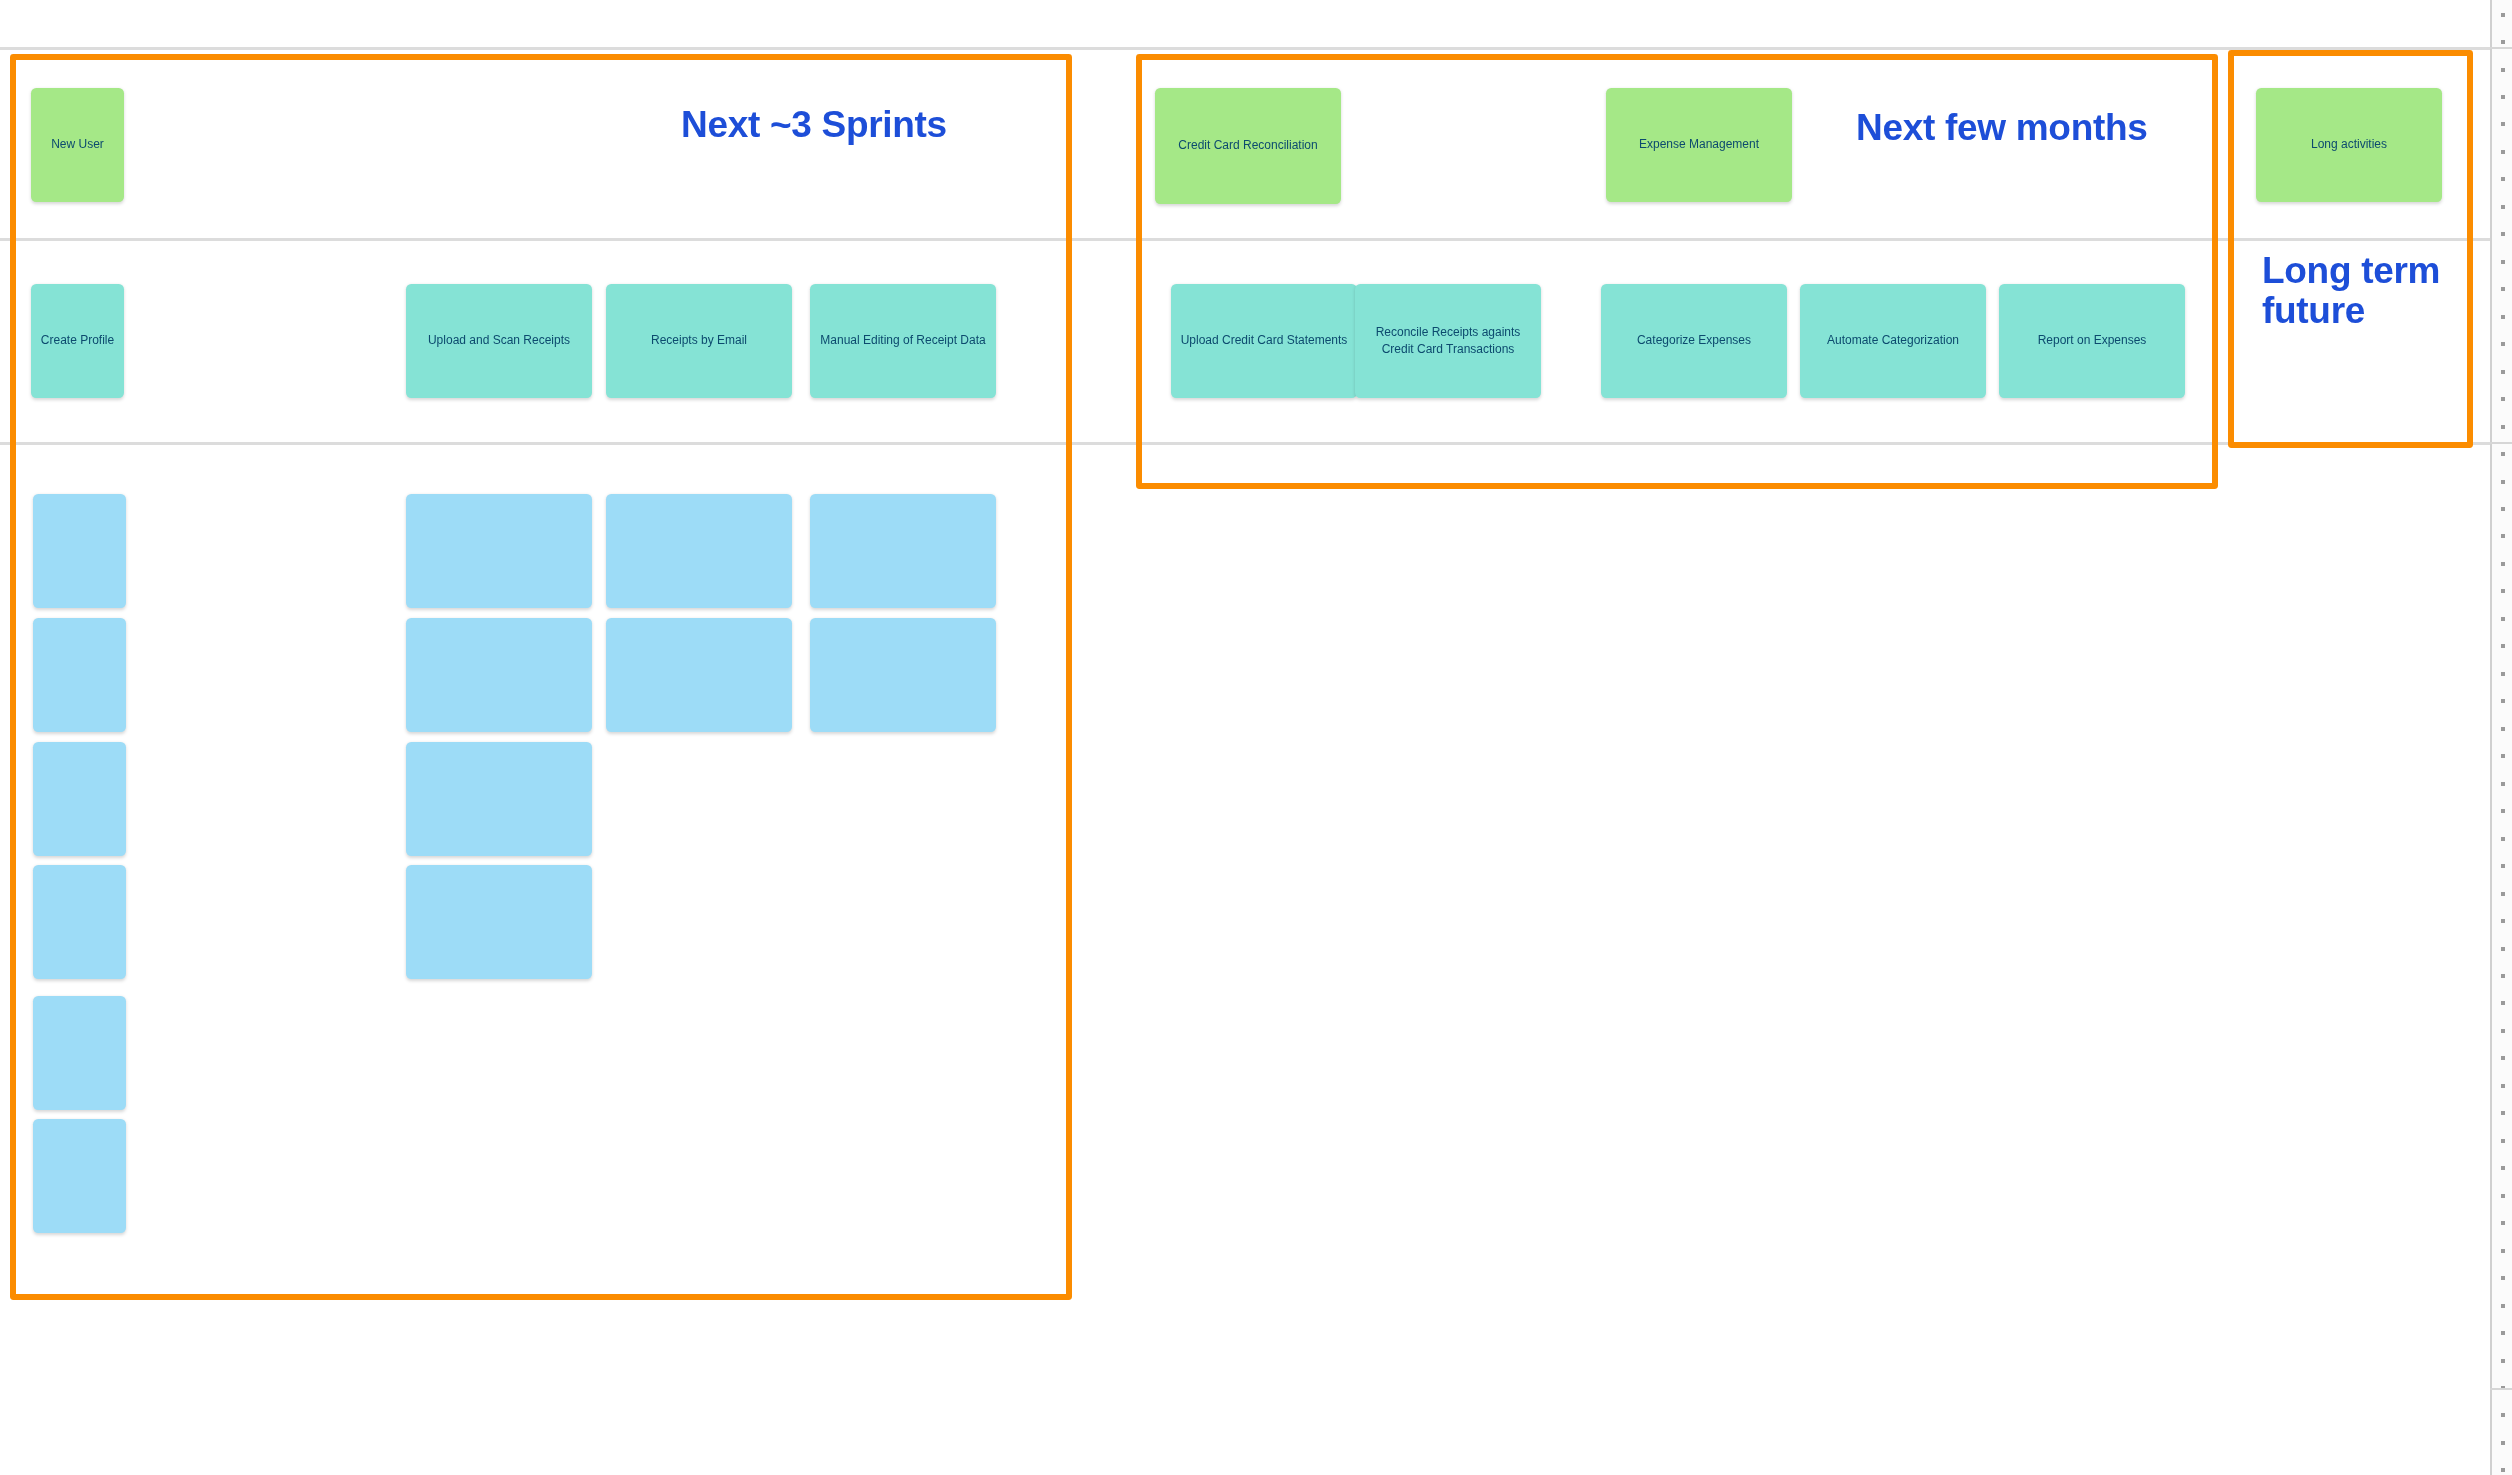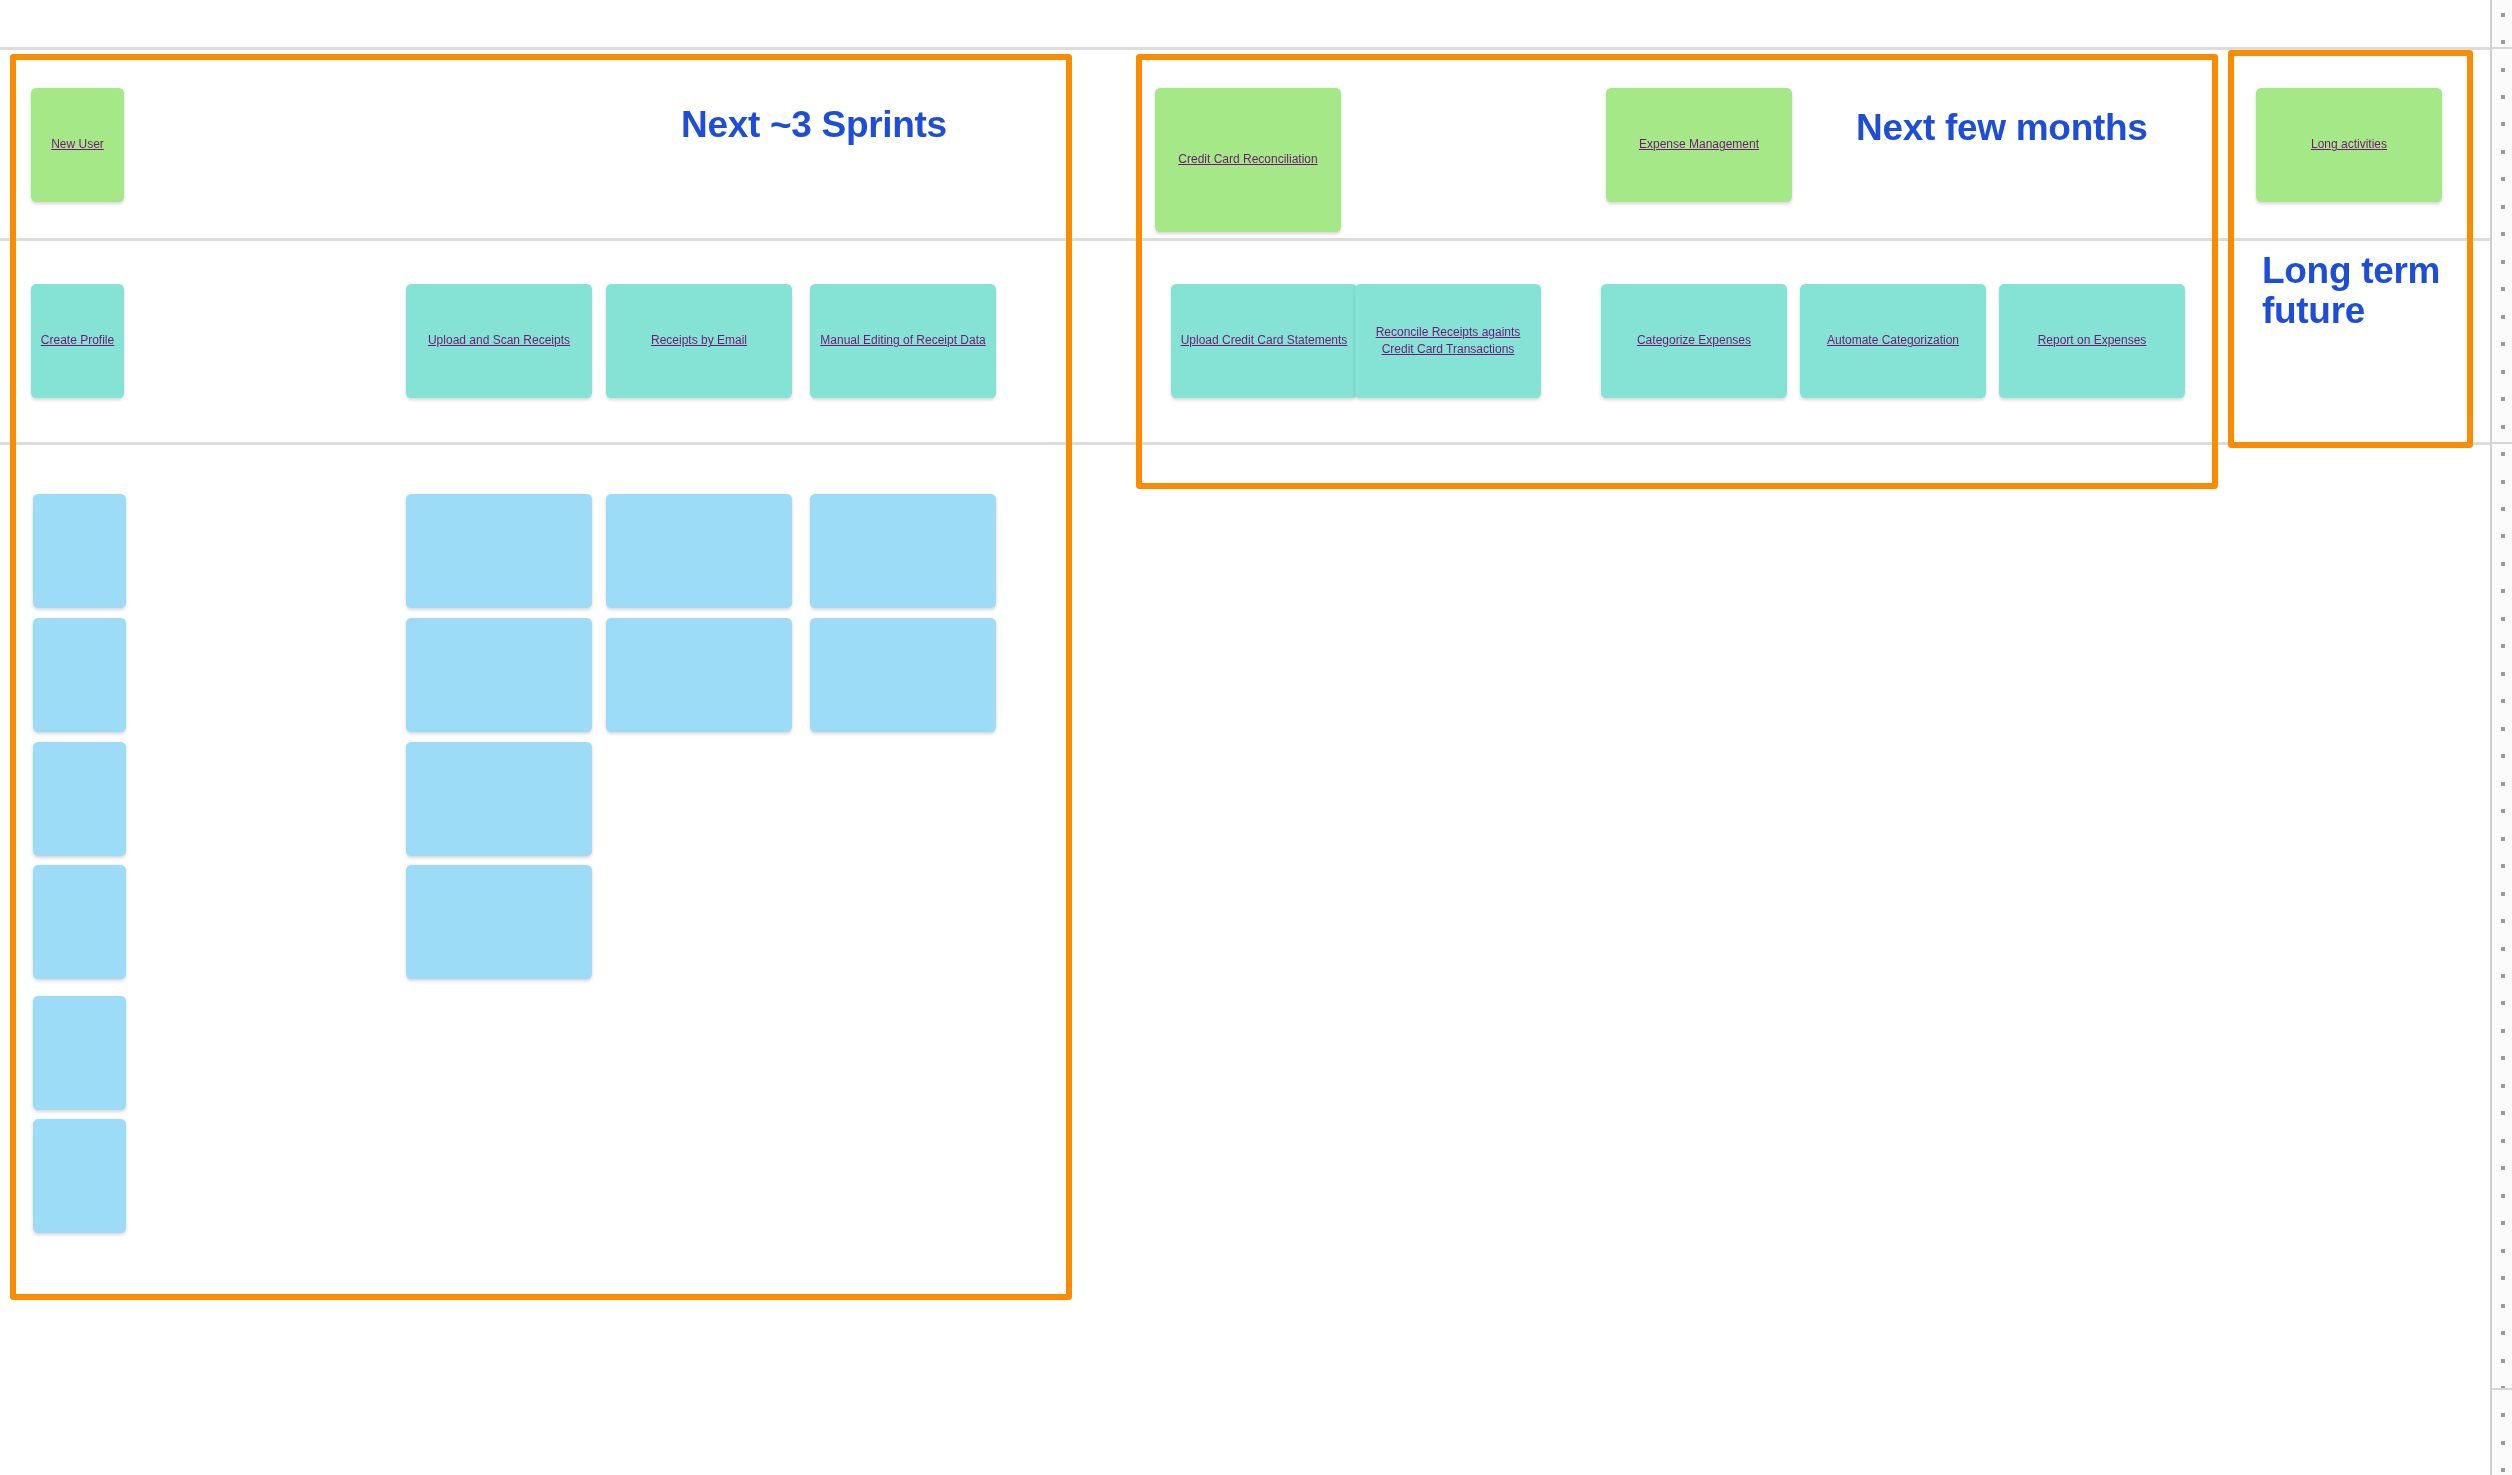--- a/index.html
+++ b/index.html
@@ -32,23 +32,22 @@
   
   .card{
     position:absolute;
     box-sizing:border-box;
     border-radius:5.2px;
     display:flex;align-items:center;justify-content:center;
     text-align:center;
     padding:3.4px 5.7px;
     box-shadow:0 1.7px 3.4px rgba(0,0,0,.16);
     line-height:1.45;
-    color:#701a75;
+    color:#0c4a6e;
     overflow:hidden;
-    text-decoration:underline;
   }
   .card.green{background:#A5E887;font-size:12px;}
   .card.teal {background:#85E3D5;font-size:12px;}
   .card.blue {background:#9DDCF7;font-size:12px;}
 
   
   .release-title{
     position:absolute;
     font-weight:bold;
     font-size:37px;
@@ -83,21 +82,21 @@
 
   <div class="release-box" style="left:10.3px;top:54px;width:1062px;height:1246px;"></div>
   <div class="release-box" style="left:1136px;top:54px;width:1082px;height:435px;"></div>
   <div class="release-box" style="left:2228px;top:50px;width:245px;height:398px;"></div>
 
   <div class="release-title" style="left:681px;top:105px;width:298px;">Next ~3 Sprints</div>
   <div class="release-title" style="left:1856px;top:108px;width:298px;">Next few months</div>
   <div class="release-title" style="left:2262px;top:251px;width:183px;">Long term future</div>
 
   <div class="card green" style="left:31px;top:88px;width:93px;height:114px;">New User</div>
-  <div class="card green" style="left:1155px;top:88px;width:186px;height:144px;">Credit Card Reconciliation</div>
+  <div class="card green" style="left:1155px;top:88px;width:186px;height:116px;">Credit Card Reconciliation</div>
   <div class="card green" style="left:1606px;top:88px;width:186px;height:114px;">Expense Management</div>
   <div class="card green" style="left:2256px;top:88px;width:186px;height:114px;">Long activities</div>
 
   <div class="card teal" style="left:31px;top:284px;width:93px;height:114px;">Create Profile</div>
   <div class="card teal" style="left:406px;top:284px;width:186px;height:114px;">Upload and Scan Receipts</div>
   <div class="card teal" style="left:606px;top:284px;width:186px;height:114px;">Receipts by Email</div>
   <div class="card teal" style="left:810px;top:284px;width:186px;height:114px;">Manual Editing of Receipt Data</div>
   <div class="card teal" style="left:1155px;top:284px;width:186px;height:114px;margin-left:16px;">Upload Credit Card Statements</div>
   <div class="card teal" style="left:1355px;top:284px;width:186px;height:114px;">Reconcile Receipts againts Credit Card Transactions</div>
   <div class="card teal" style="left:1601px;top:284px;width:186px;height:114px;">Categorize Expenses</div>

